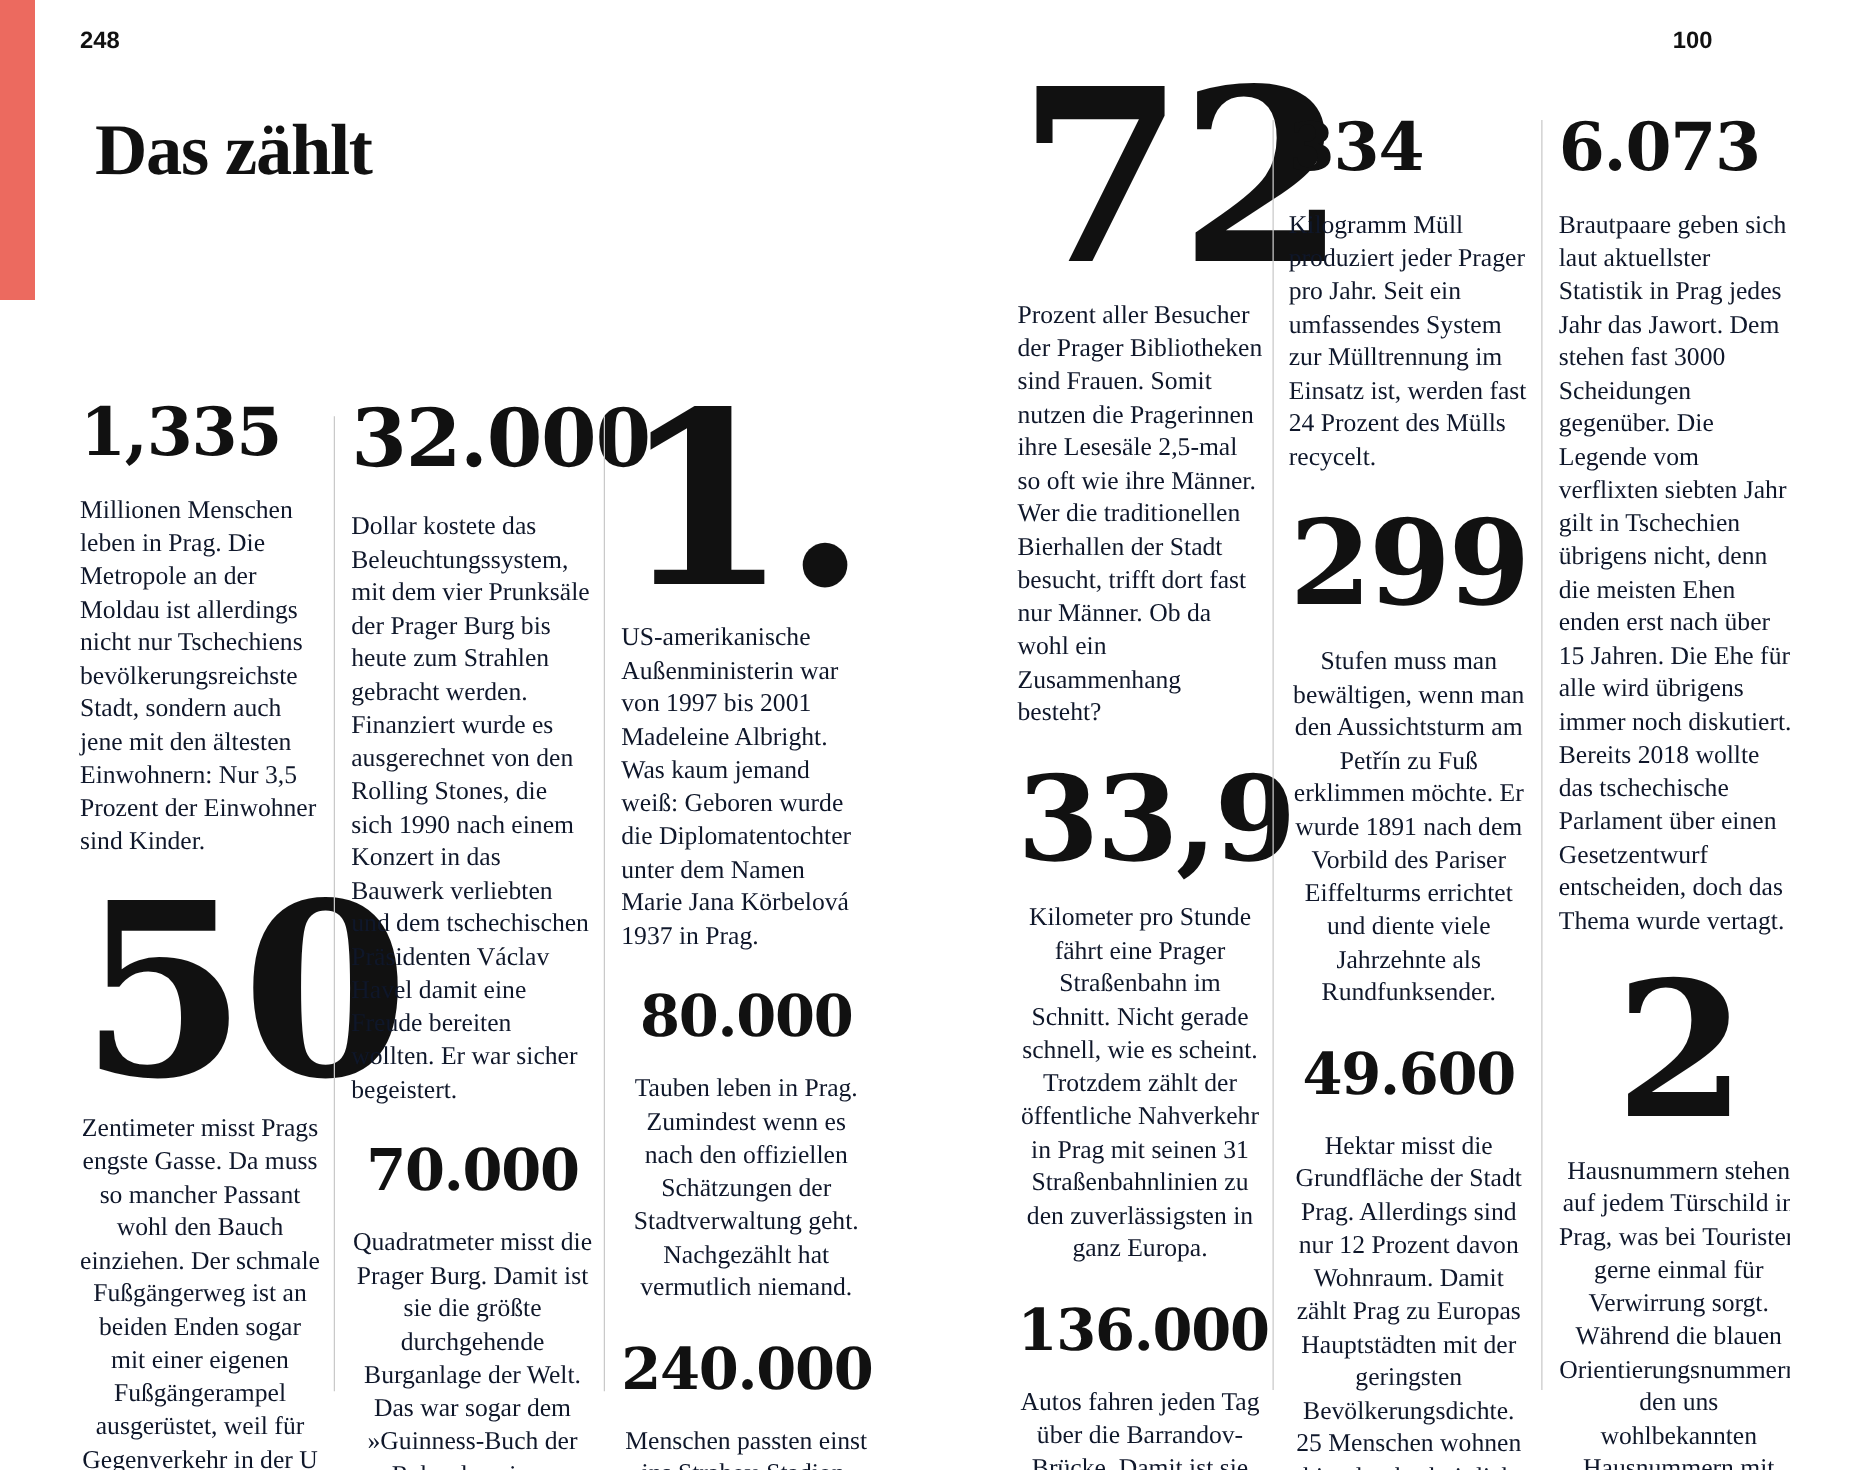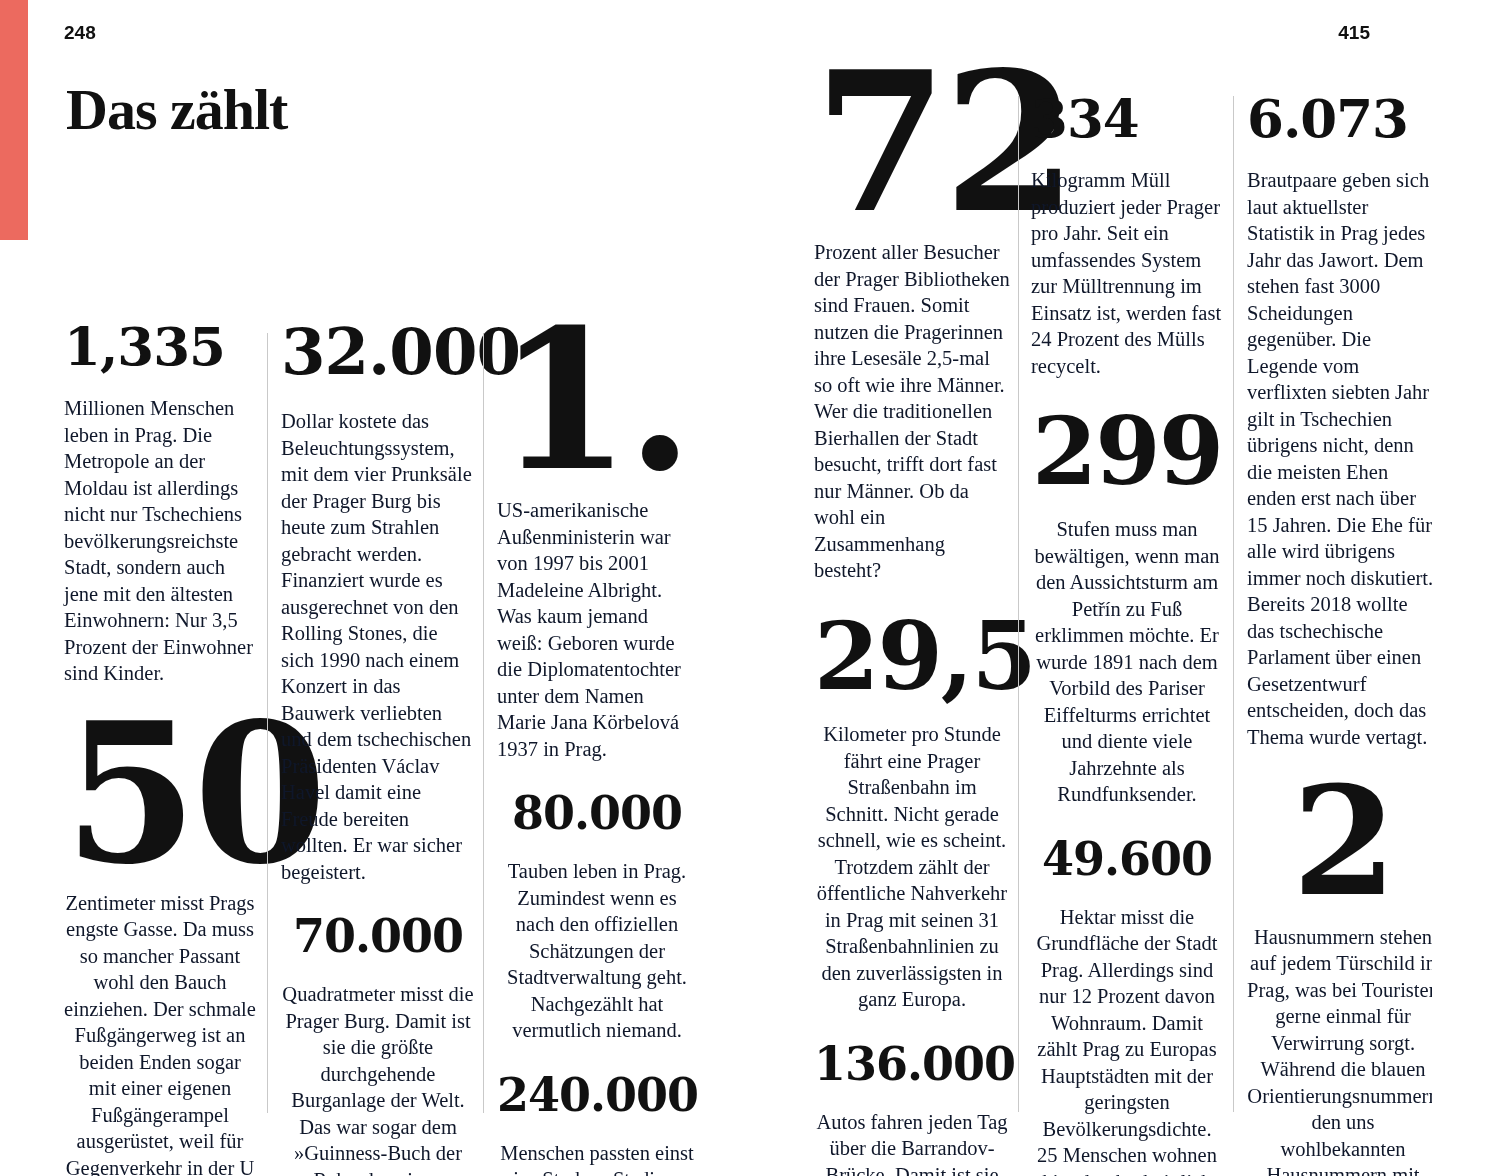--- a/index.html
+++ b/index.html
@@ -16,21 +16,21 @@
     background:var(--bar-red,#ec6a5f);
   }
   .pageno{
     position:absolute;top:22px;
     font-family:"Liberation Sans", sans-serif;
     font-weight:bold;font-size:19px;color:#111;
   }
   .pageno.left{left:64px;}
   .pageno.right{right:62px;text-align:right;}
   .title{
-    position:absolute;left:62px;top:72px;margin:4px;
+    position:absolute;left:62px;top:72px;margin:14px;
     font-family:"Liberation Serif", serif;
     font-weight:bold;font-size:58px;letter-spacing:-1px;color:#111;
   }
   .intro{
     position:absolute;left:64px;top:158px;width:700px;margin:0;
     font-size:25px;line-height:36px;color:#1c1c1c;
   }
   .intro .lead{
     color:var(--accent-red,#e04337);
     font-weight:bold;
@@ -61,21 +61,21 @@
   }
 </style>
 </head>
 <body>
 
 <div class="spread">
 
   <div class="red-bar"></div>
 
   <div class="pageno left">248</div>
-  <div class="pageno right">415</div>
+  <div class="pageno right">100</div>
 
   <h1 class="title">Das zählt</h1>
 
 
   <div class="col" style="left:64px;top:320px;width:192px;">
     <section class="stat">
       <div class="num sz-md">1,335</div>
       <p class="stat-text">Millionen Menschen leben in Prag. Die Metropole an der Moldau ist allerdings nicht nur Tschechiens bevölkerungsreichste Stadt, sondern auch jene mit den ältesten Einwohnern: Nur 3,5 Prozent der Einwohner sind Kinder.</p>
     </section>
     <section class="stat">
@@ -109,21 +109,21 @@
       <p class="stat-text">Menschen passten einst ins Strahov-Stadion, damit ist der baufällige Gigant bis heute das größte Stadion der Welt.</p>
     </section>
   </div>
 
   <div class="col" style="left:814px;top:64px;width:196px;">
     <section class="stat">
       <div class="num sz-xxl">72</div>
       <p class="stat-text">Prozent aller Besucher der Prager Bibliotheken sind Frauen. Somit nutzen die Pragerinnen ihre Lesesäle 2,5-mal so oft wie ihre Männer. Wer die traditionellen Bierhallen der Stadt besucht, trifft dort fast nur Männer. Ob da wohl ein Zusammenhang besteht?</p>
     </section>
     <section class="stat">
-      <div class="num sz-xl">29,5</div>
+      <div class="num sz-xl">33,9</div>
       <p class="stat-text">Kilometer pro Stunde fährt eine Prager Straßenbahn im Schnitt. Nicht gerade schnell, wie es scheint. Trotzdem zählt der öffentliche Nahverkehr in Prag mit seinen 31 Straßenbahnlinien zu den zuverlässigsten in ganz Europa.</p>
     </section>
     <section class="stat">
       <div class="num sz-sm">136.000</div>
       <p class="stat-text">Autos fahren jeden Tag über die Barrandov-Brücke. Damit ist sie der meistbefahrene Straßenabschnitt der Stadt.</p>
     </section>
   </div>
 
   <div class="col" style="left:1031px;top:92px;width:192px;">
     <section class="stat">

